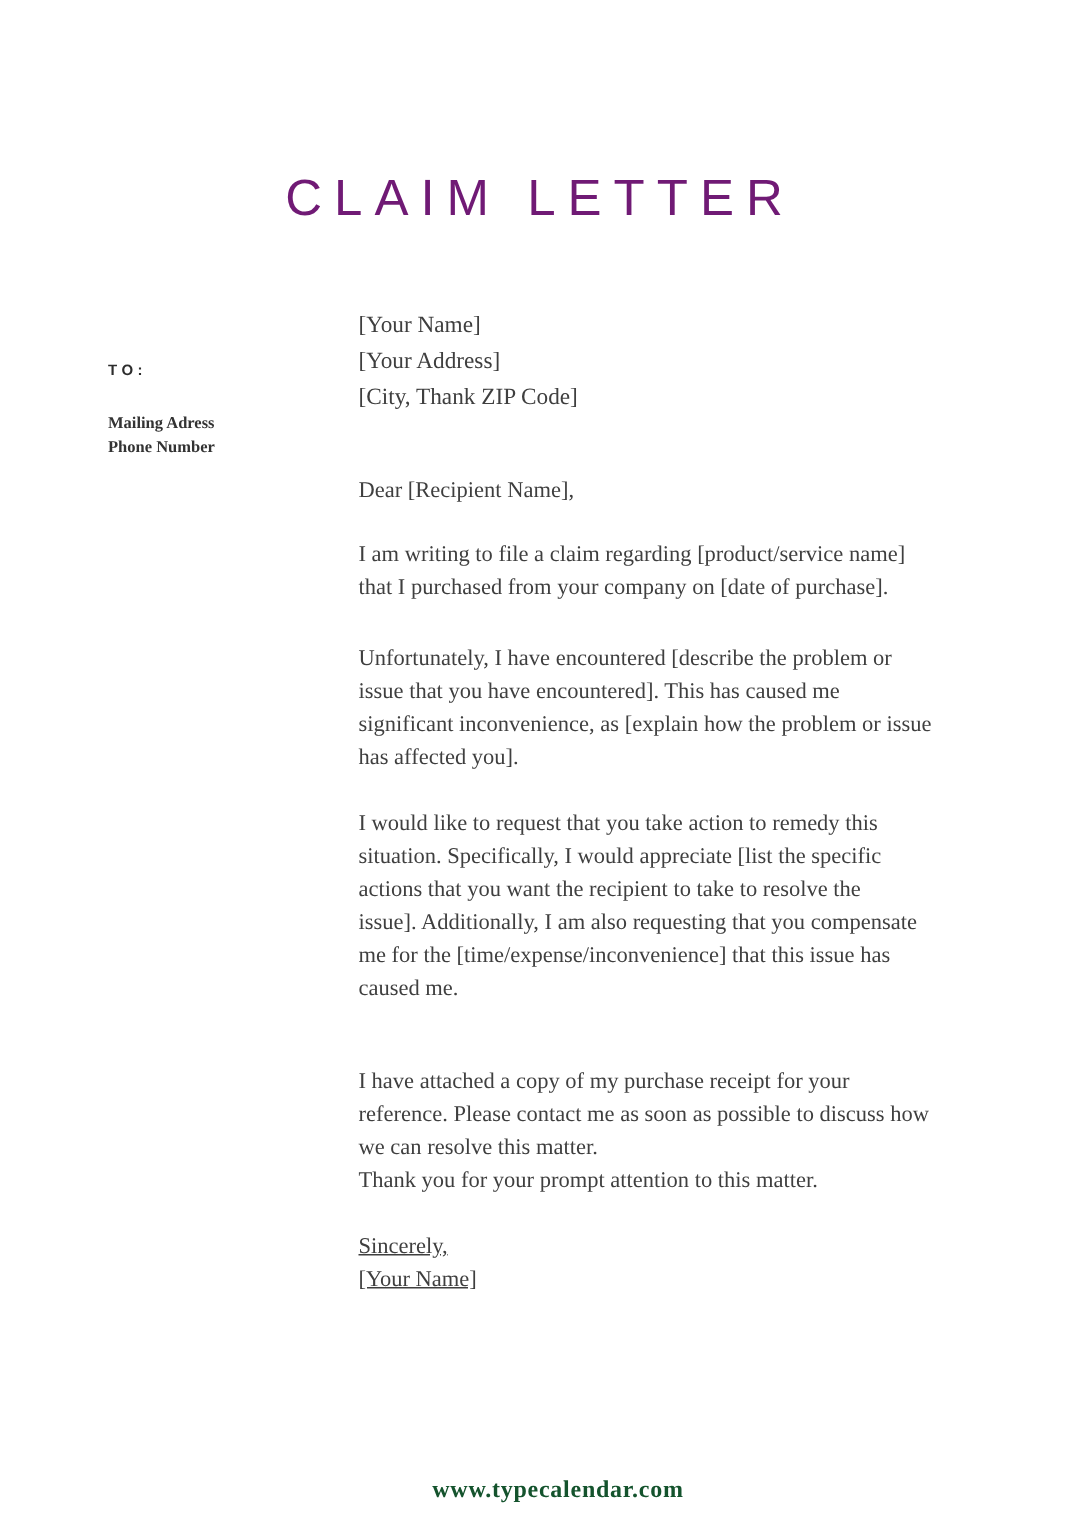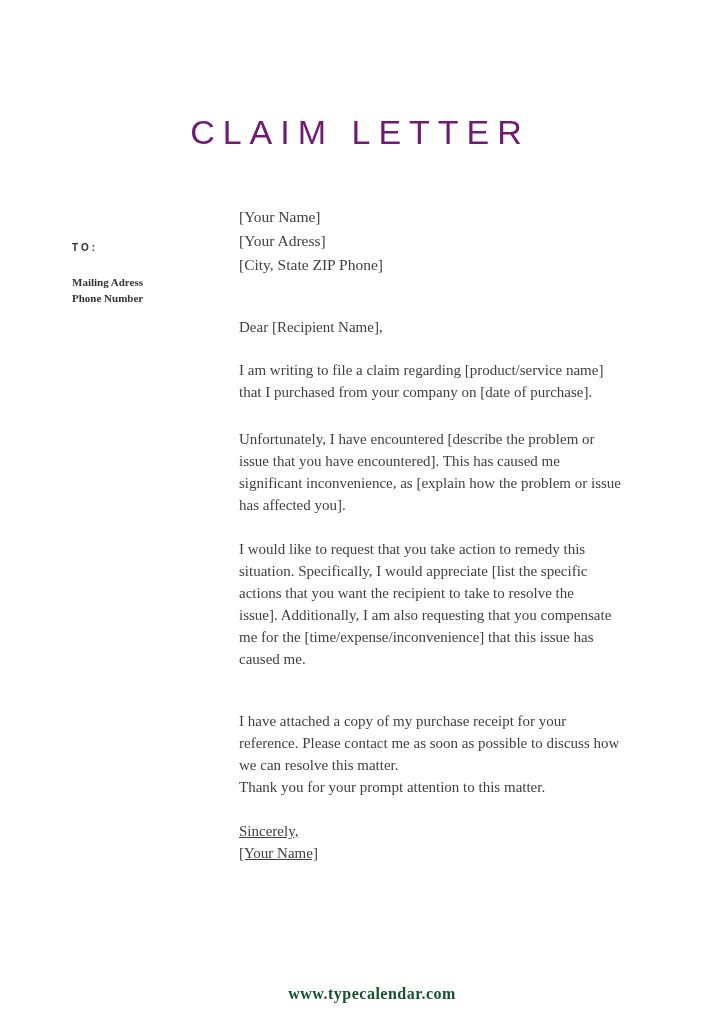--- a/index.html
+++ b/index.html
@@ -93,22 +93,22 @@
 
   <div class="sidebar-lines">
     <div>Mailing Adress</div>
     <div>Phone Number</div>
   </div>
 
   <div class="main">
 
     <div class="sender-block">
       <div>[Your Name]</div>
-      <div>[Your Adress]</div>
-      <div>[City, State ZIP Phone]</div>
+      <div>[Your Address]</div>
+      <div>[City, Thank ZIP Code]</div>
     </div>
 
     <div class="salutation">Dear [Recipient Name],</div>
 
     <div class="para para-2">Unfortunately, I have encountered [describe the problem or
 issue that you have encountered]. This has caused me
 significant inconvenience, as [explain how the problem or issue
 has affected you].</div>
 
     <div class="para para-1">I am writing to file a claim regarding [product/service name]

